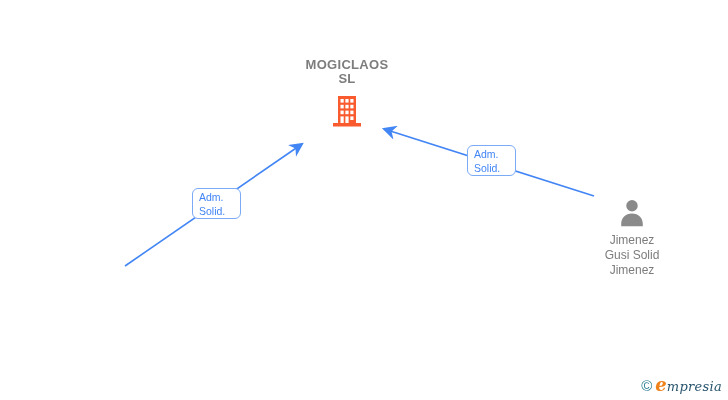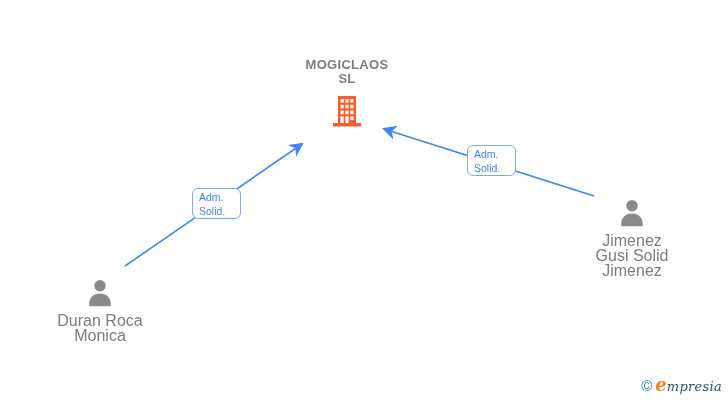--- a/index.html
+++ b/index.html
@@ -35,21 +35,21 @@
     font-weight: bold;
     color: #7d7d7d;
     line-height: 14px;
     letter-spacing: 0.3px;
   }
   .building-svg { margin-top: 8px; display: block; }
 
   .person-node {
     width: 120px;
     color: #7c7c7c;
-    font-size: 16px;
+    font-size: 12px;
     line-height: 15px;
   }
   .person-node-1 { left: 40px; top: 277px; }
   .person-node-2 { left: 572px; top: 197px; }
   .person-svg { display: block; margin-bottom: 4px; }
 
   .edge-label {
     position: absolute;
     width: 49px;
     height: 31px;
@@ -135,30 +135,20 @@
   <div class="edge-label edge-label-1">
     <div>Adm.</div>
     <div>Solid.</div>
   </div>
 
   <div class="edge-label edge-label-2">
     <div>Adm.</div>
     <div>Solid.</div>
   </div>
 
-  <div class="node person-node person-node-1">
-    <svg class="person-svg" width="32" height="32" viewBox="0 0 24 24">
-      <circle cx="12" cy="6.6" r="4.3" fill="#8a8a8a"></circle>
-      <path d="M12,12.4 c-4.9,0 -8.1,3.3 -8.1,7.7 v1.9 h16.2 v-1.9 c0,-4.4 -3.2,-7.7 -8.1,-7.7 z" fill="#8a8a8a"></path>
-    </svg>
-    <div>
-      <div>Duran Roca</div>
-      <div>Monica</div>
-    </div>
-  </div>
 
   <div class="node person-node person-node-2">
     <svg class="person-svg" width="32" height="32" viewBox="0 0 24 24">
       <circle cx="12" cy="6.6" r="4.3" fill="#8a8a8a"></circle>
       <path d="M12,12.4 c-4.9,0 -8.1,3.3 -8.1,7.7 v1.9 h16.2 v-1.9 c0,-4.4 -3.2,-7.7 -8.1,-7.7 z" fill="#8a8a8a"></path>
     </svg>
     <div>
       <div>Jimenez</div>
       <div>Gusi Solid</div>
       <div>Jimenez</div>

